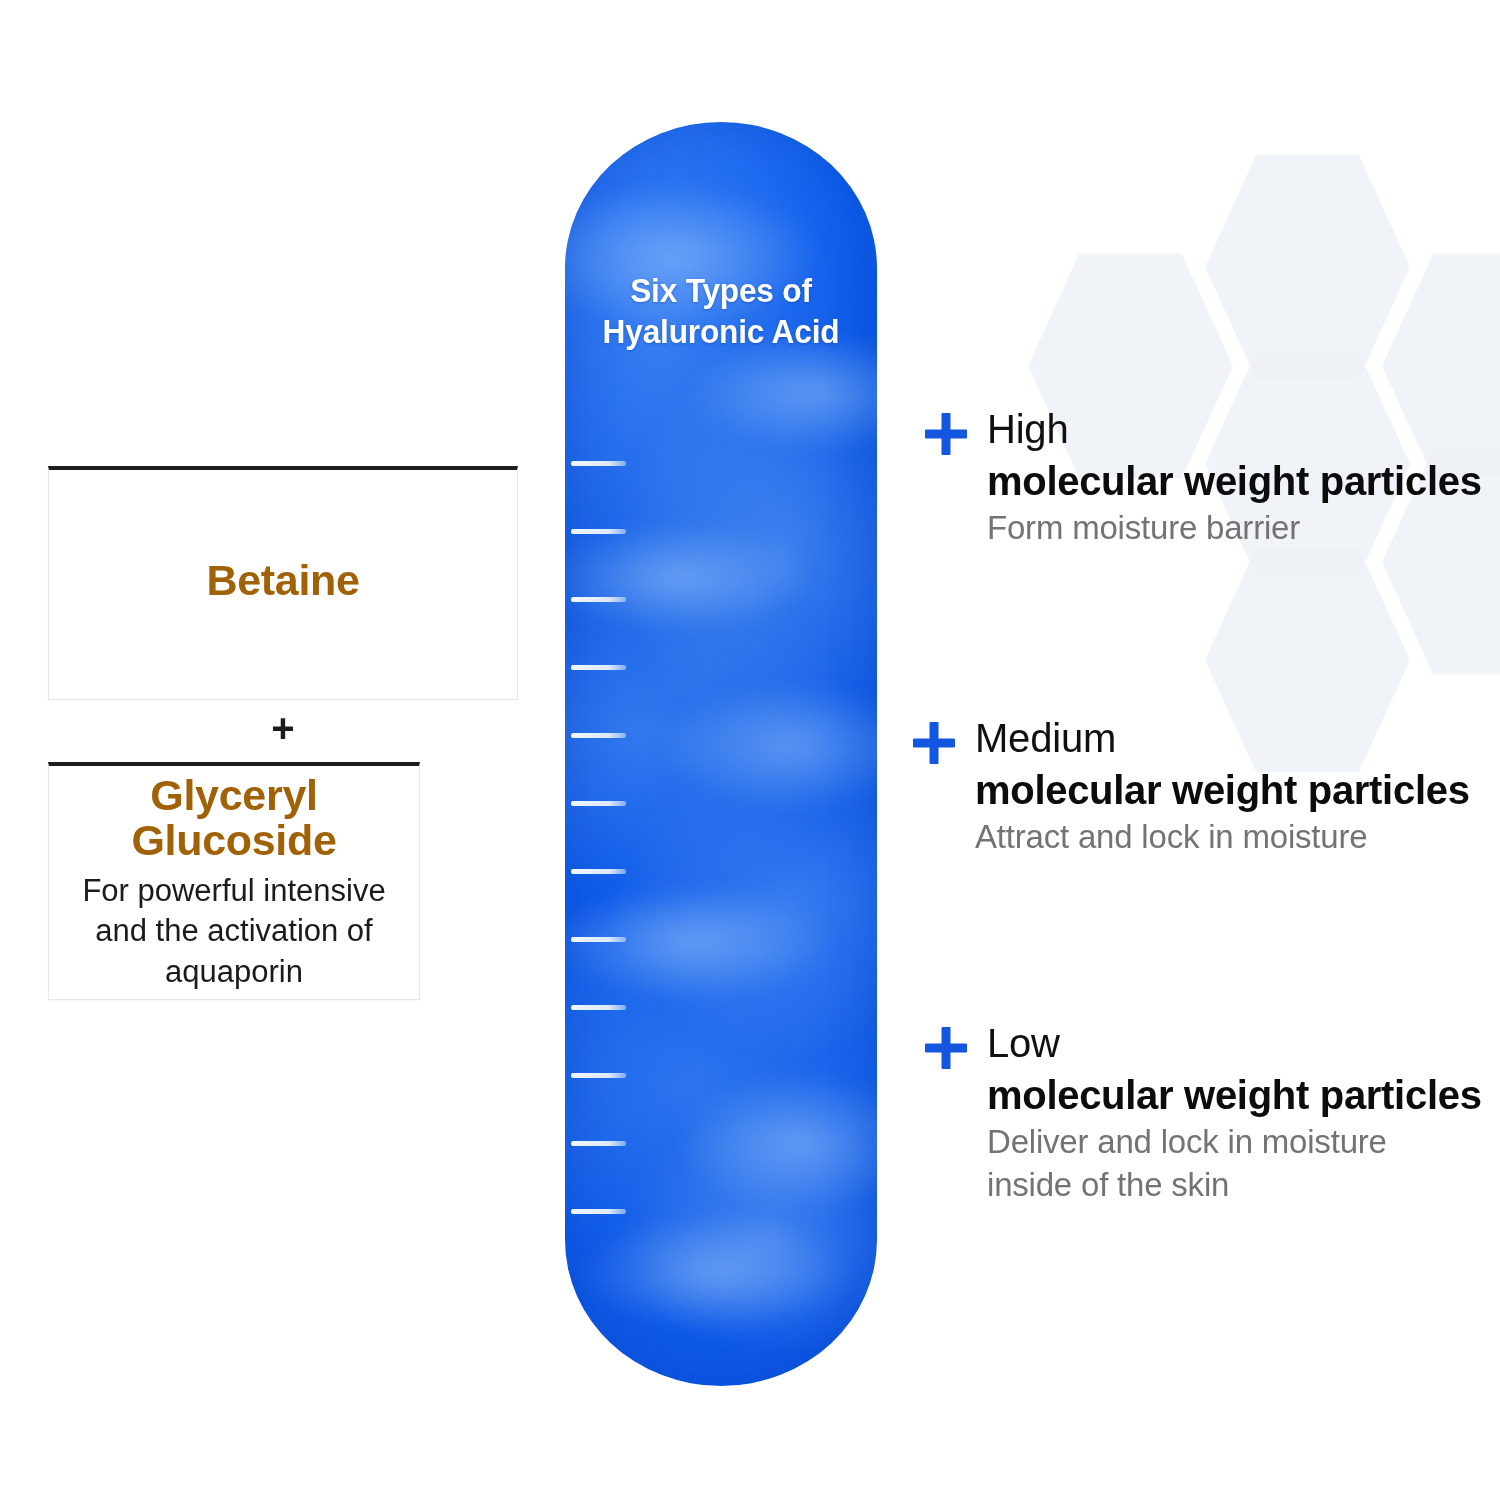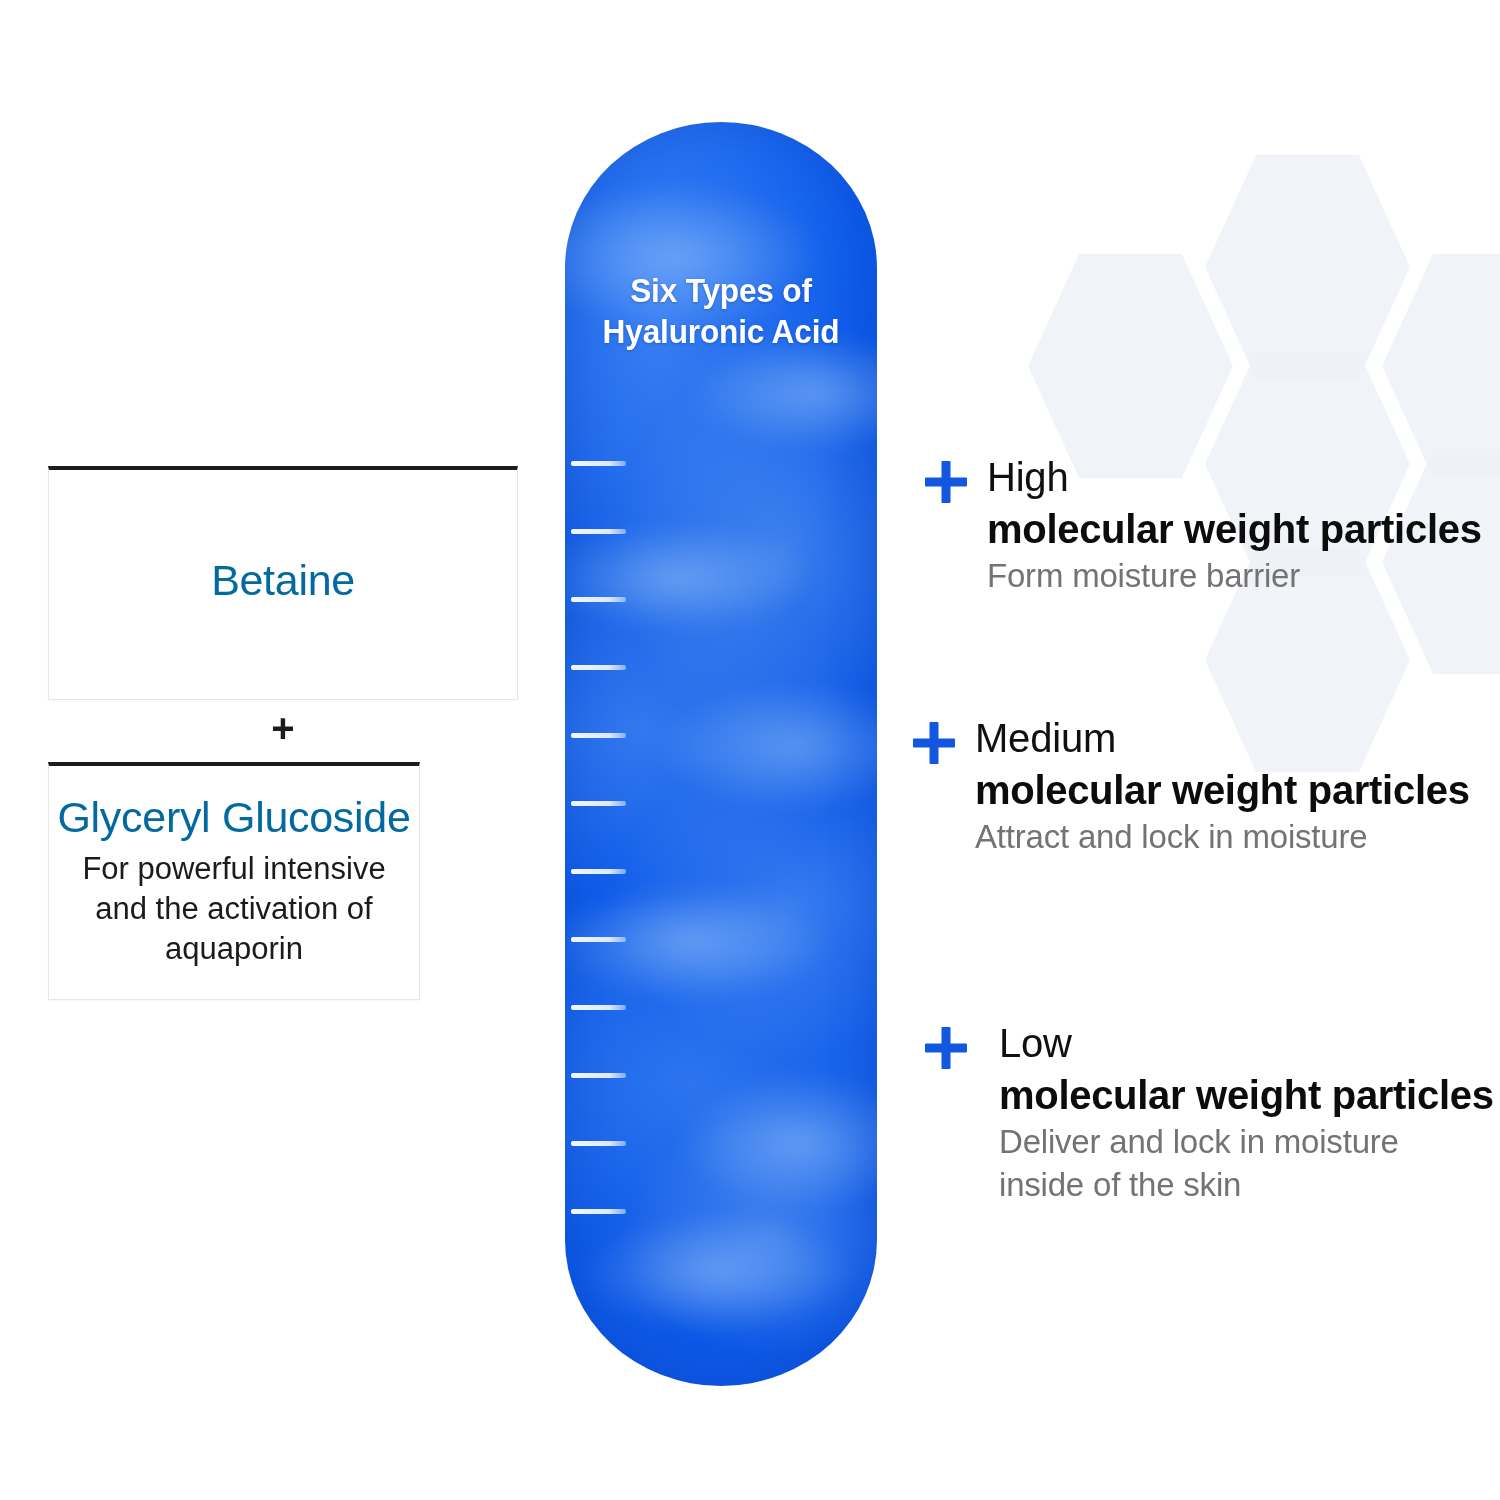--- a/index.html
+++ b/index.html
@@ -43,22 +43,22 @@
     border-top: 4px solid #1d1d1d;
     display: flex;
     flex-direction: column;
     align-items: center;
     justify-content: center;
     text-align: center;
     box-shadow: 0 1px 2px rgba(0,0,0,0.035);
   }
   .card-title {
     font-size: 43px;
-    font-weight: normal;
-    color: #0369a1;
+    font-weight: bold;
+    color: #a16207;
     letter-spacing: -0.3px;
     line-height: 1.05;
     margin-bottom: 8px;
   }
   .card-sub {
     font-size: 31px;
     font-weight: normal;
     color: #1b1b1b;
     line-height: 1.3;
   }
@@ -215,39 +215,39 @@
     <div class="tick" style="left:6px; top:611px;  width:55px;"></div>
     <div class="tick" style="left:6px; top:679px;  width:55px;"></div>
     <div class="tick" style="left:6px; top:747px;  width:55px;"></div>
     <div class="tick" style="left:6px; top:815px;  width:55px;"></div>
     <div class="tick" style="left:6px; top:883px;  width:55px;"></div>
     <div class="tick" style="left:6px; top:951px;  width:55px;"></div>
     <div class="tick" style="left:6px; top:1019px; width:55px;"></div>
     <div class="tick" style="left:6px; top:1087px; width:55px;"></div>
   </div>
 
-  <div class="feature" style="left:925px; top:403px;margin-top:48px;">
+  <div class="feature" style="left:925px; top:403px;">
     <div class="feat-plus"></div>
     <div class="feat-text">
       <div class="feat-level">High</div>
       <div class="feat-strong">molecular weight particles</div>
       <div class="feat-desc">Form moisture barrier</div>
     </div>
   </div>
 
   <div class="feature" style="left:913px; top:712px;">
     <div class="feat-plus"></div>
     <div class="feat-text">
       <div class="feat-level">Medium</div>
       <div class="feat-strong">molecular weight particles</div>
       <div class="feat-desc">Attract and lock in moisture</div>
     </div>
   </div>
 
-  <div class="feature" style="left:925px; top:1017px;gap:12px;">
+  <div class="feature" style="left:925px; top:1017px;">
     <div class="feat-plus"></div>
     <div class="feat-text">
       <div class="feat-level">Low</div>
       <div class="feat-strong">molecular weight particles</div>
       <div class="feat-desc">Deliver and lock in moisture</div>
       <div class="feat-desc">inside of the skin</div>
     </div>
   </div>
 
 </div>

